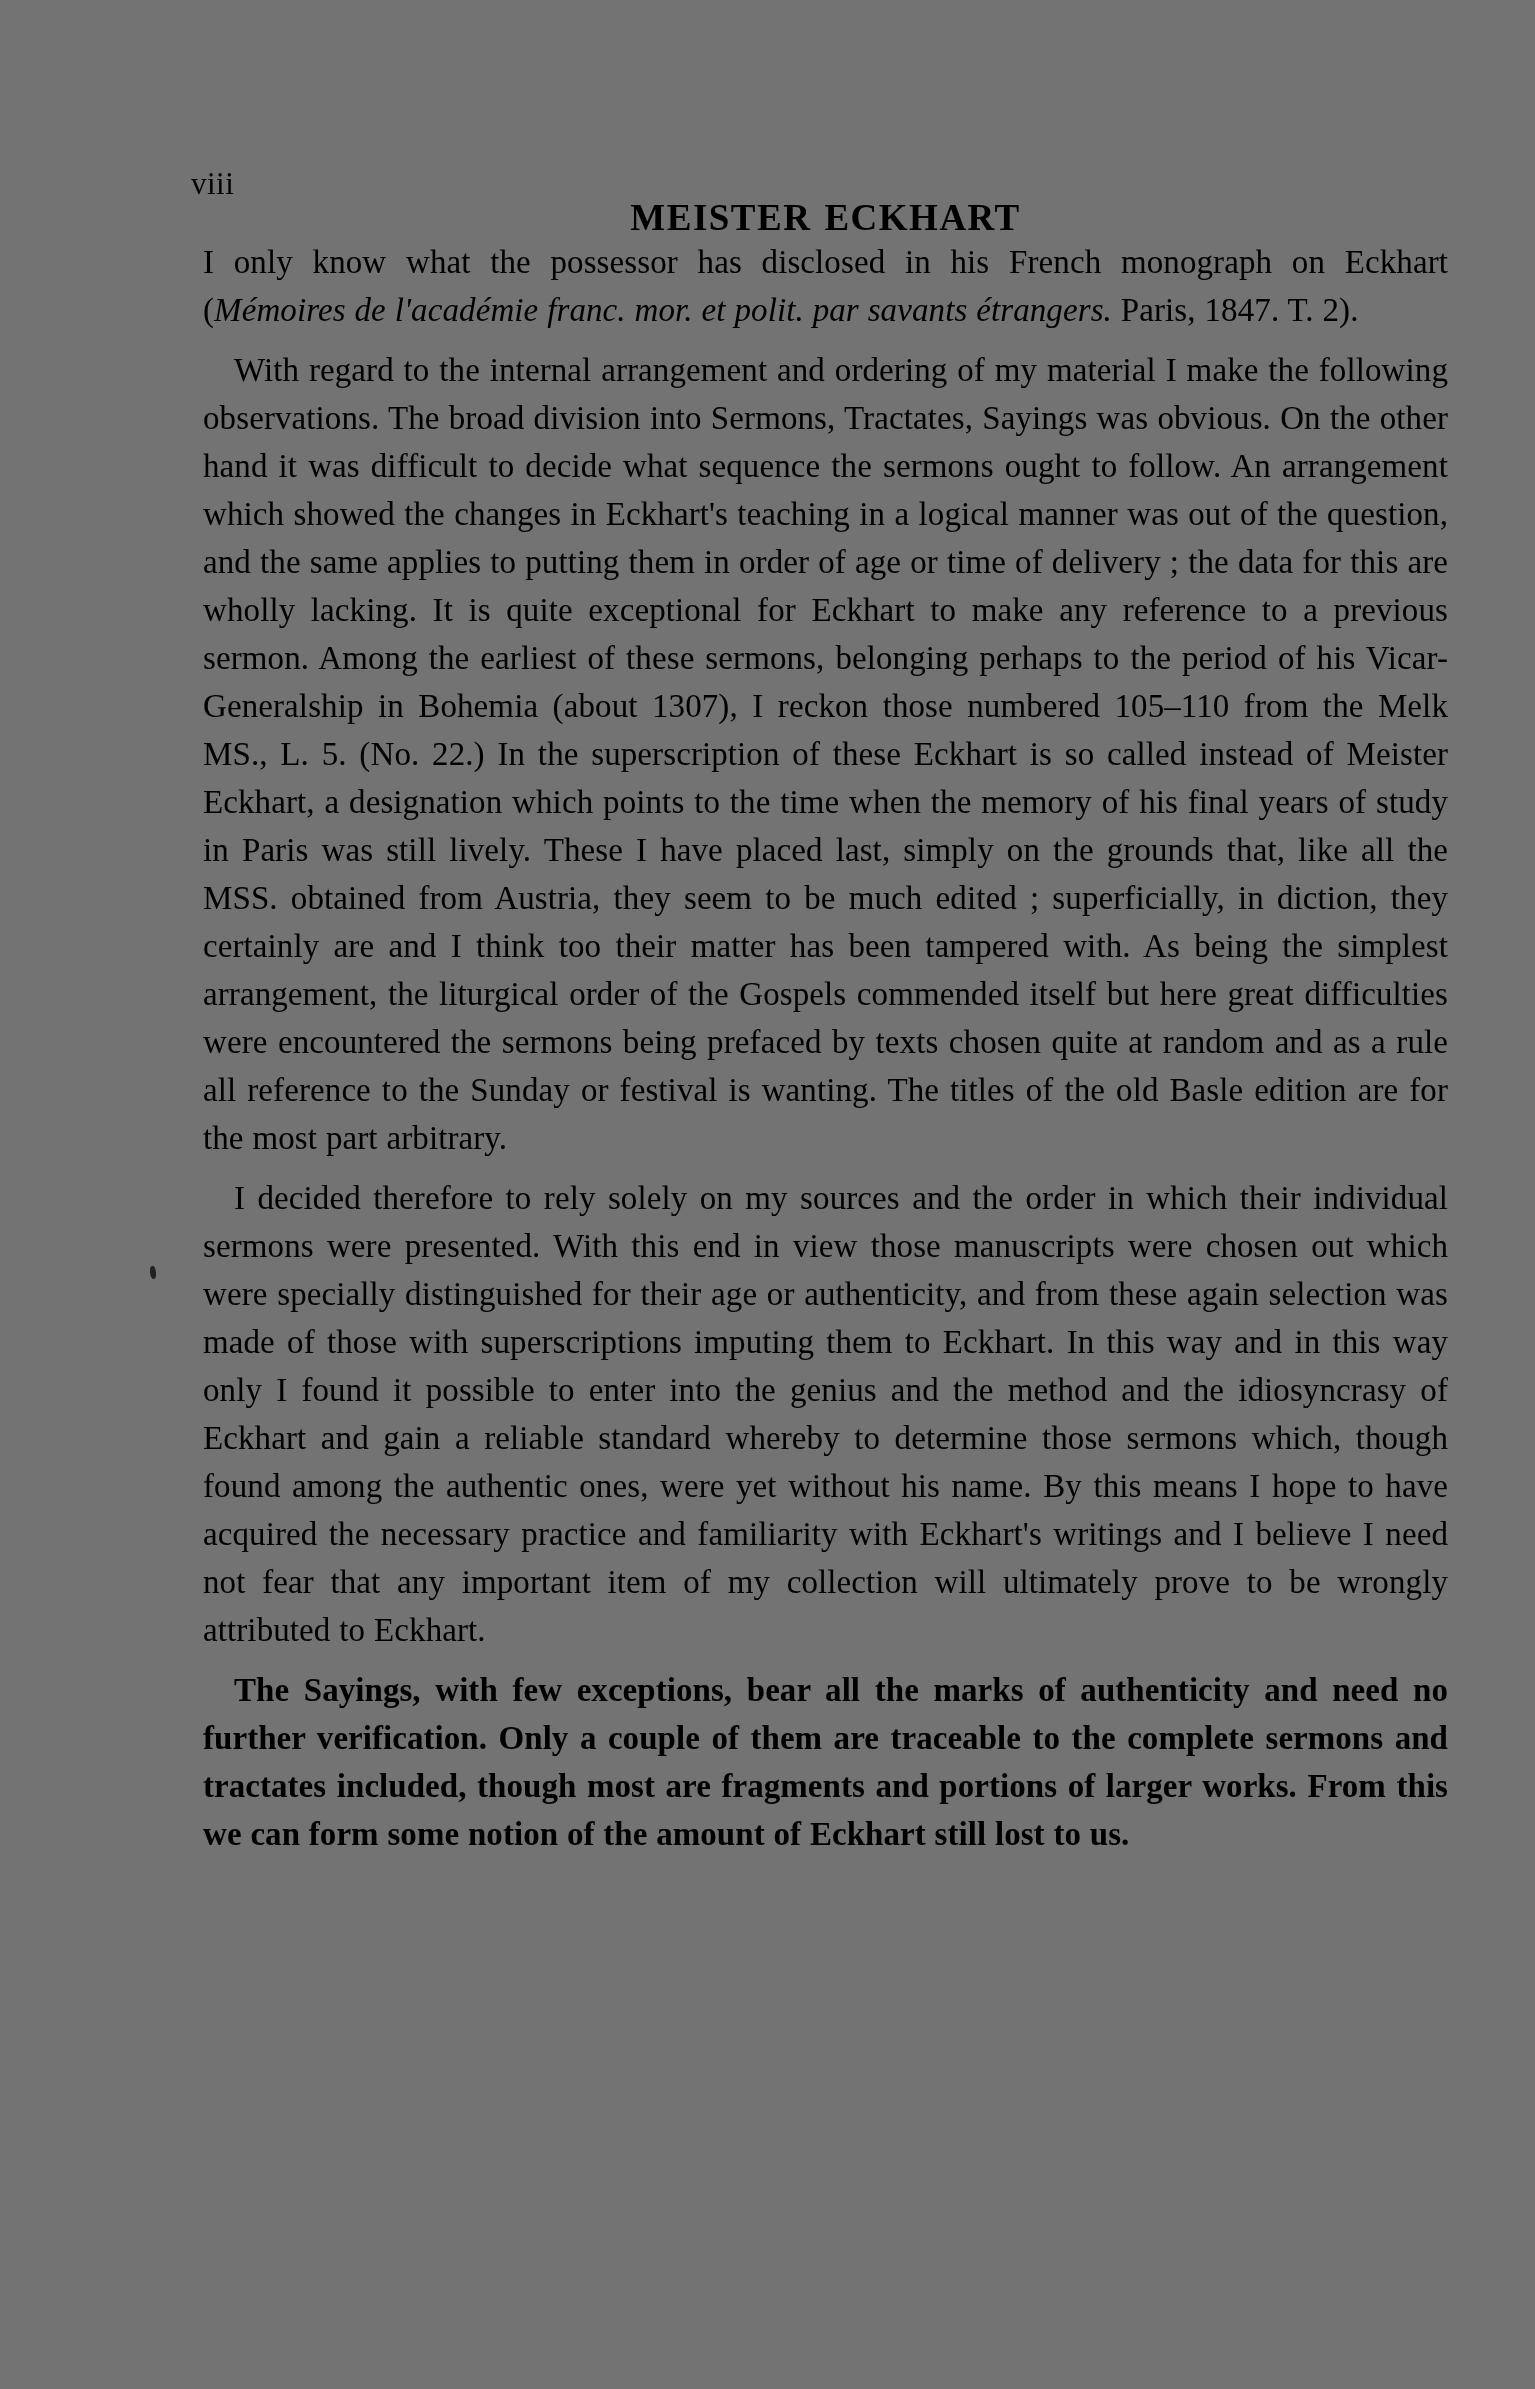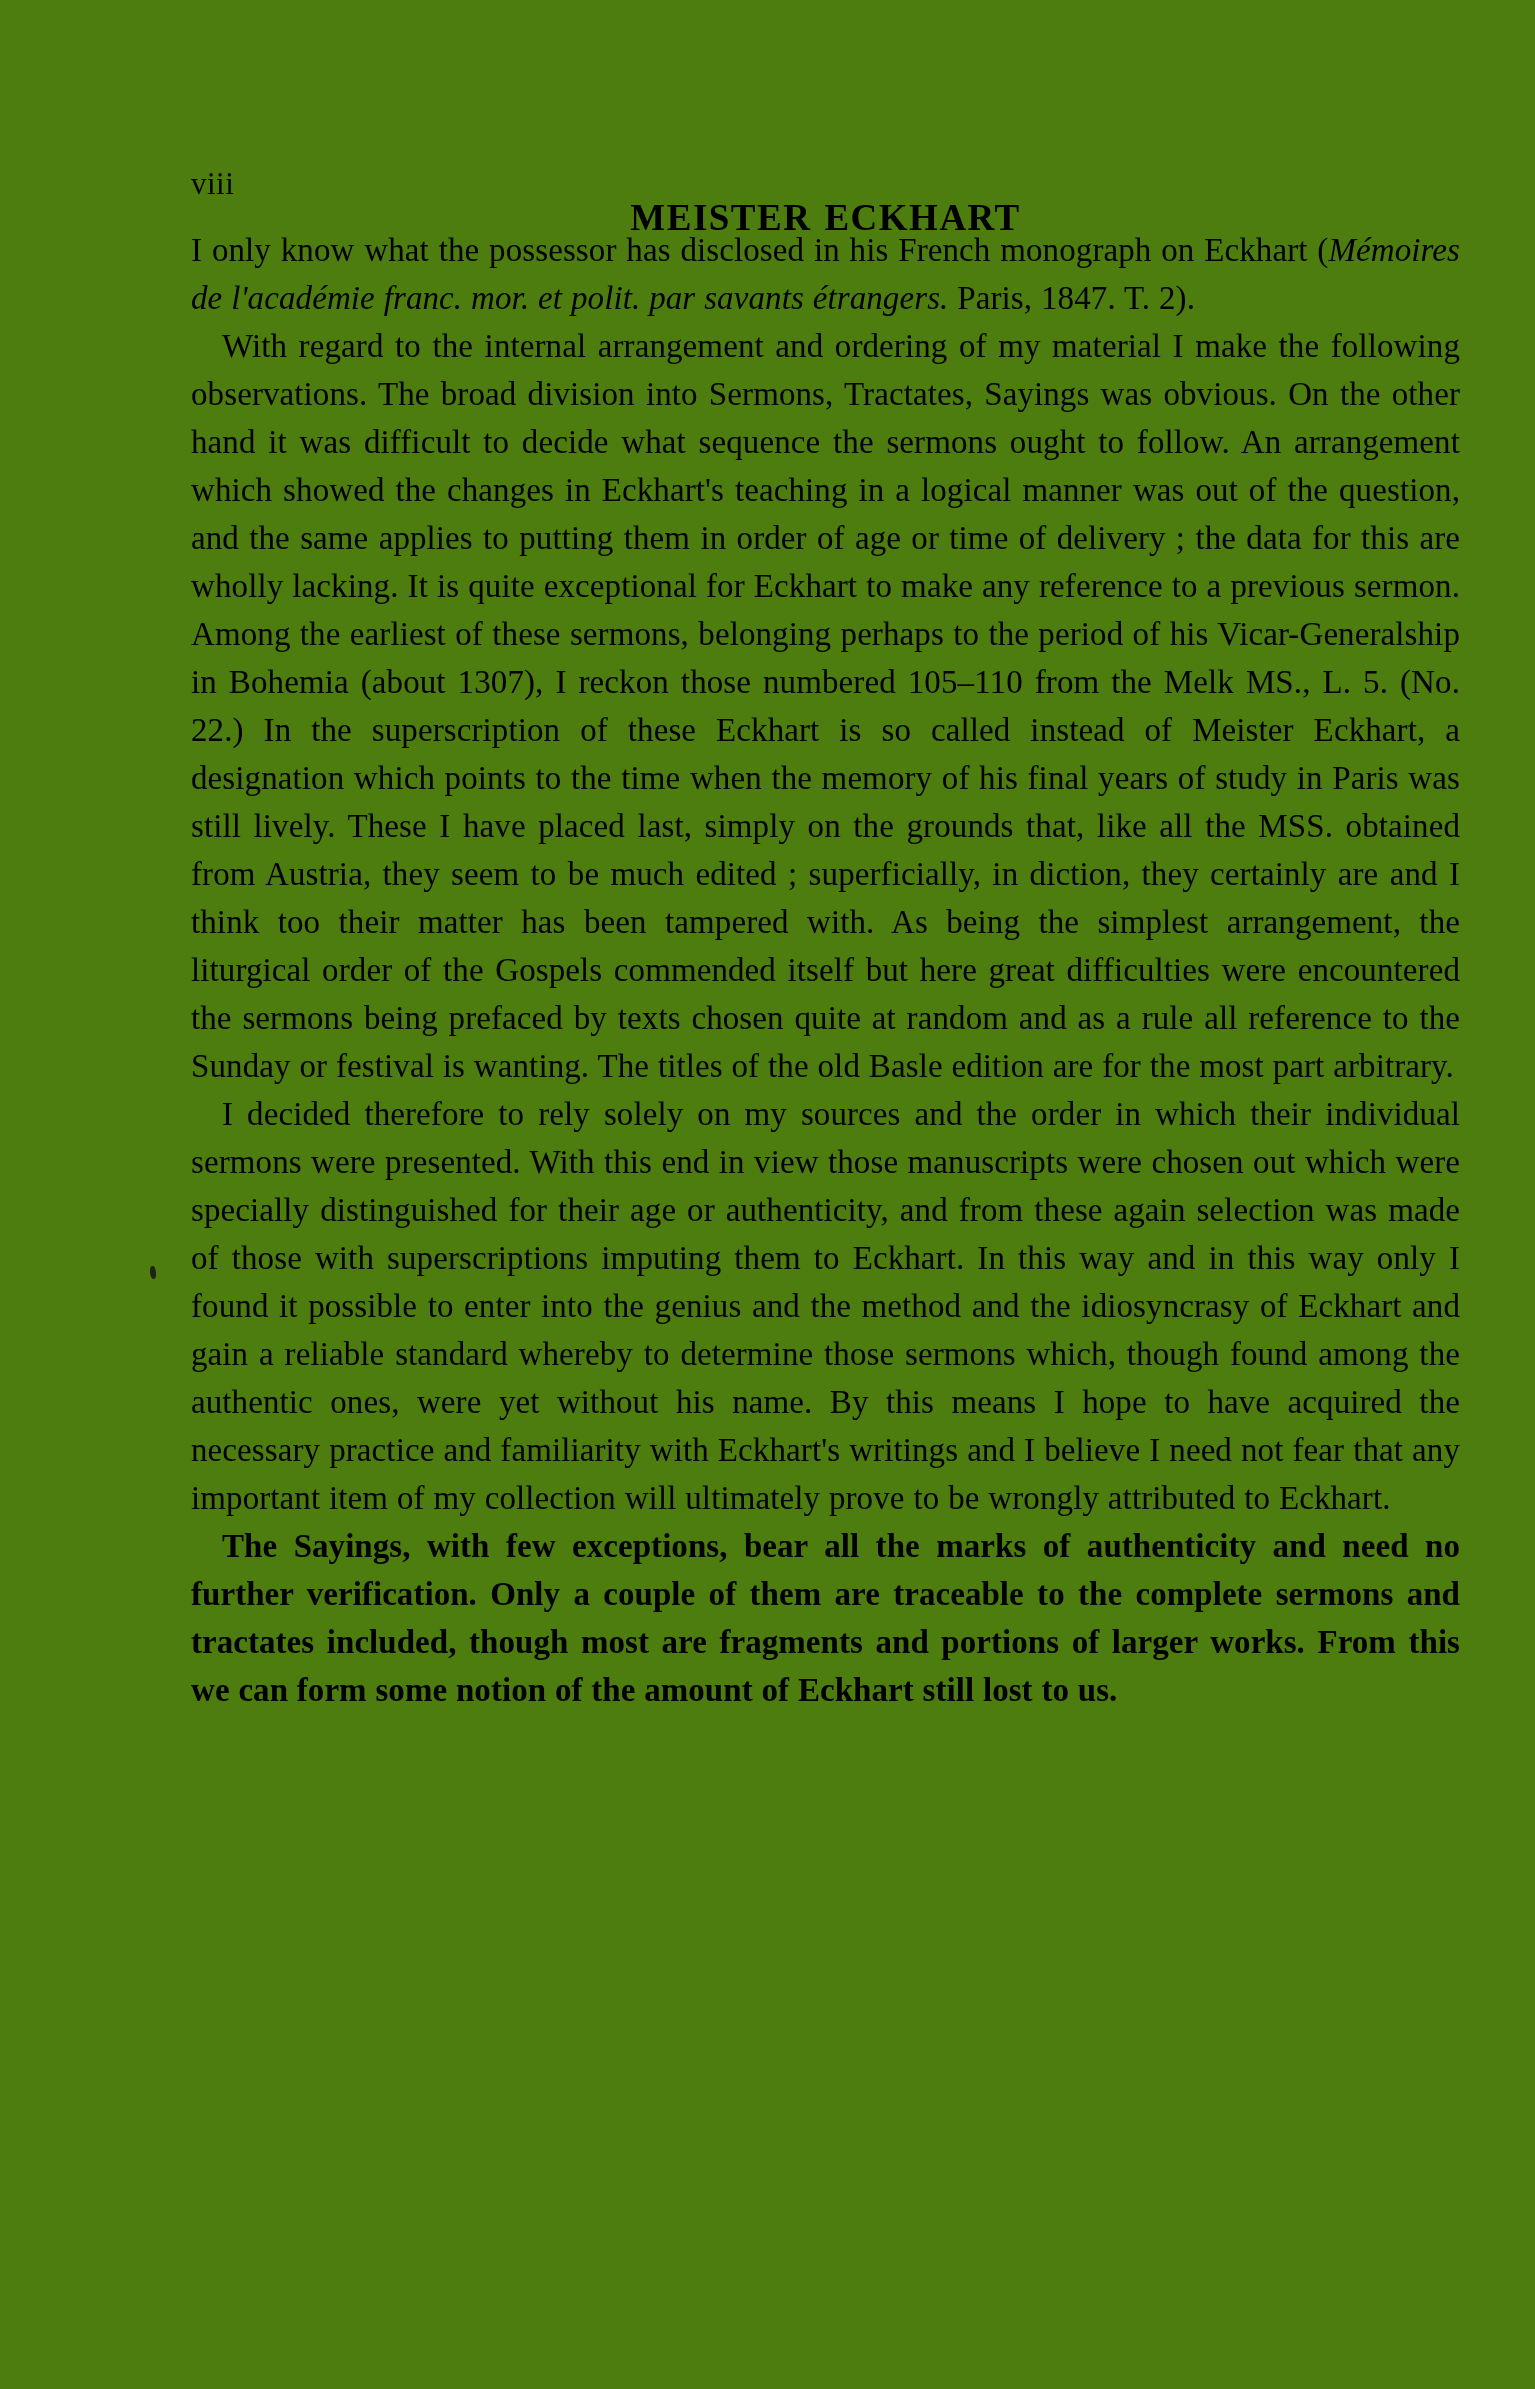--- a/index.html
+++ b/index.html
@@ -16,21 +16,21 @@
     color: #000000;
     -webkit-font-smoothing: antialiased;
   }
 
   
   .page {
     position: absolute;
     left: 0; top: 0;
     width: 1536px;
     height: 2389px;
-    background: #4d7c0f;
+    background: #737373;
   }
 
   
   .running-head {
     position: absolute;
     left: 191px;
     top: 159px;
     width: 1269px;
     height: 59px;
   }
@@ -64,21 +64,21 @@
     top: 226px;
     width: 1269px;
     font-size: 33px;
     line-height: 48px;
     text-align: justify;
     text-justify: inter-word;
     letter-spacing: 0.1px;
     word-spacing: 0.5px;
   }
   .textblock p {
-    margin: 0;
+    margin: 12px;
     text-indent: 0;
     text-align: justify;
   }
   .textblock p.indent {
     text-indent: 31px;
   }
   .textblock p.lastpara {
     font-weight: 700;
     letter-spacing: 0.05px;
   }

